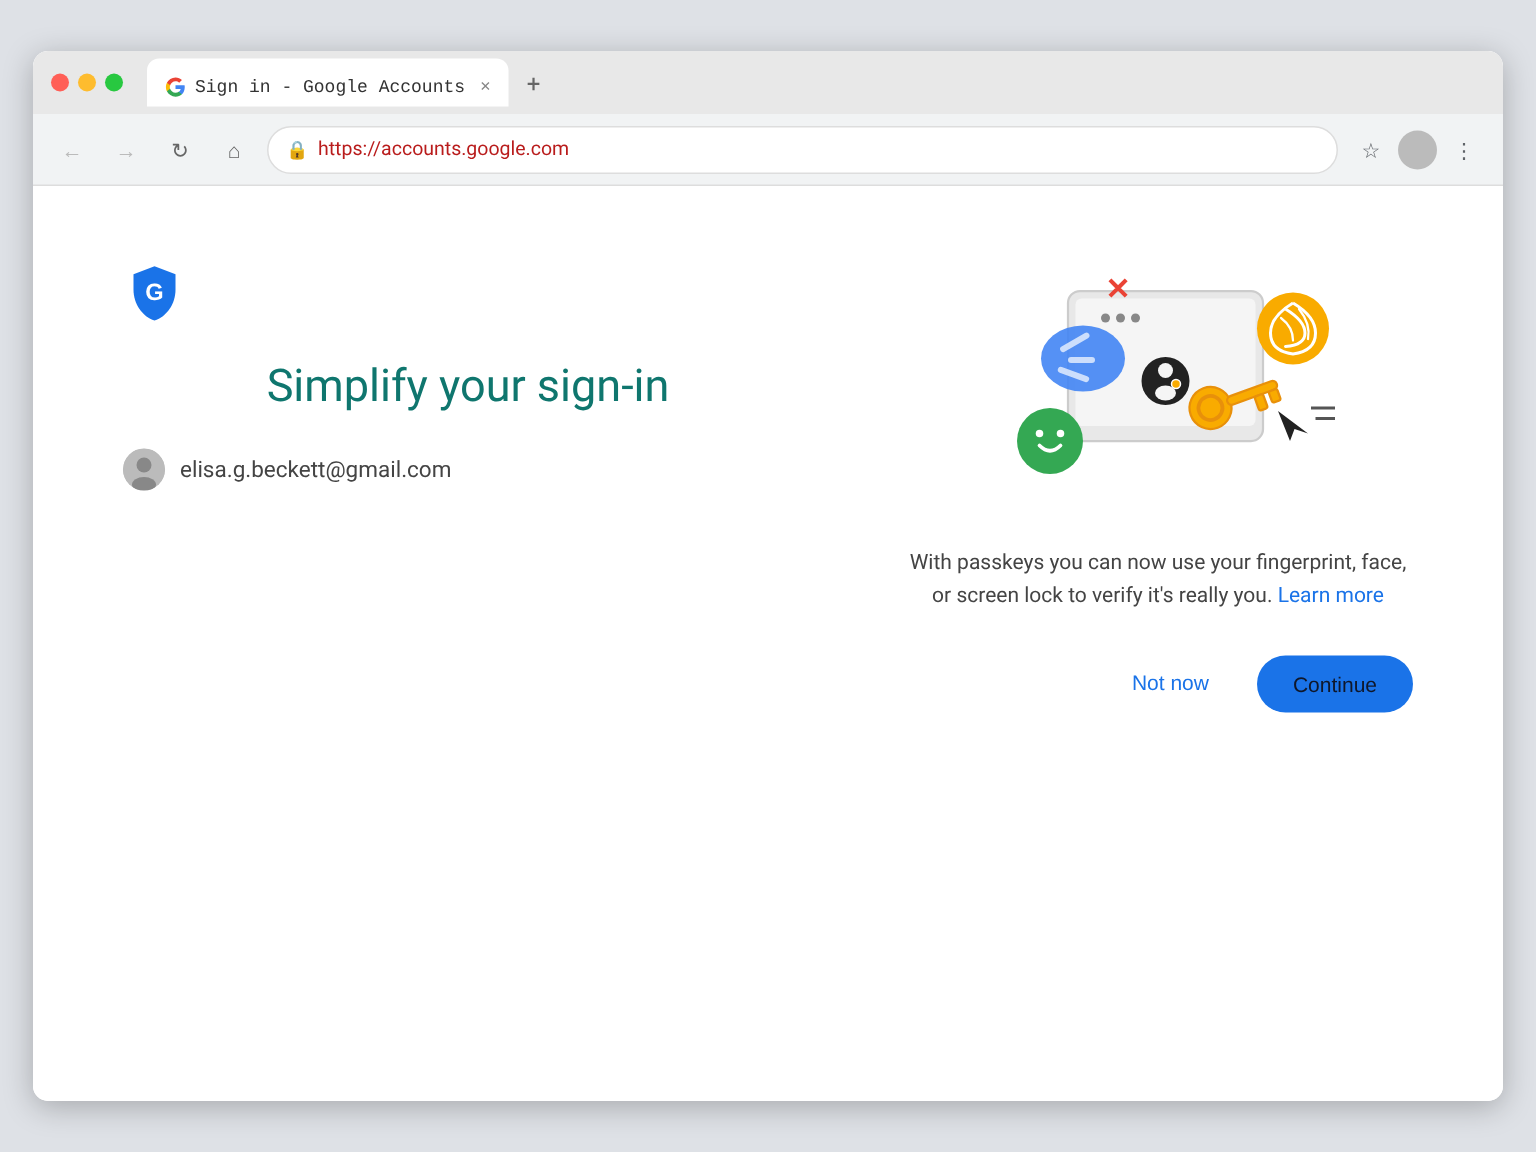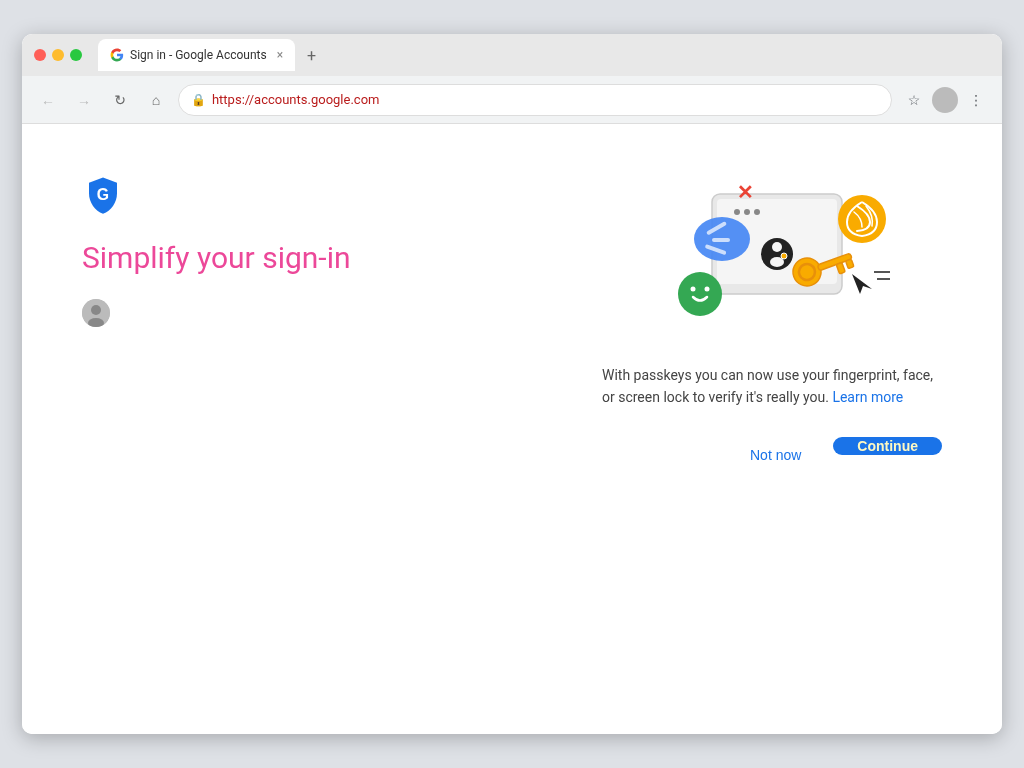--- a/index.html
+++ b/index.html
@@ -54,28 +54,29 @@
 
     .tab-bar {
       display: flex;
       align-items: center;
       flex: 1;
       gap: 4px;
     }
 
     .tab {
       display: flex;
-      align-items: center;
+      align-items: flex-end;
       background: #fff;
       border-radius: 8px 8px 0 0;
       padding: 6px 12px;
       font-size: 12px;
       color: #333;
       gap: 6px;
       height: 32px;
+      font-family: Liberation Mono, monospace;
     }
 
     .tab-favicon {
       width: 14px;
       height: 14px;
     }
 
     .tab-title {
       font-size: 12px;
       color: #333;
@@ -185,22 +186,23 @@
 
     .google-shield {
       width: 42px;
       height: 42px;
       margin-bottom: 20px;
     }
 
     .main-title {
       font-size: 30px;
       font-weight: 400;
-      color: #ec4899;
+      color: #0f766e;
       margin-bottom: 24px;
+      text-align: center;
     }
 
     .user-row {
       display: flex;
       align-items: center;
       gap: 10px;
       margin-bottom: 0;
     }
 
     .user-avatar {
@@ -219,20 +221,21 @@
     .user-email {
       font-size: 15px;
       color: #444;
     }
 
     .passkey-description {
       margin-top: 20px;
       font-size: 14px;
       color: #444;
       line-height: 1.6;
+      text-align: center;
       max-width: 380px;
     }
 
     .learn-more-link {
       color: #1a73e8;
       text-decoration: none;
       cursor: pointer;
     }
 
     .button-row {
@@ -251,25 +254,25 @@
       font-size: 14px;
       font-weight: 500;
       cursor: pointer;
       padding: 10px 16px;
       border-radius: 4px;
     }
 
     .btn-continue {
       background: #1a73e8;
       border: none;
-      color: #fef9c3;
+      color: #0f172a;
       font-size: 14px;
-      font-weight: 700;
-      cursor: pointer;
-      padding: 1px 24px;
+      font-weight: 400;
+      cursor: pointer;
+      padding: 11px 24px;
       border-radius: 24px;
     }
 
     
     .illus-container {
       width: 300px;
       height: 180px;
       margin: 0 auto;
       position: relative;
     }
@@ -344,20 +347,21 @@
         <h1 class="main-title">Simplify your sign-in</h1>
 
         <div class="user-row">
           <div class="user-avatar">
             <svg viewBox="0 0 28 28" width="28" height="28">
               <circle cx="14" cy="14" r="14" fill="#bbb"></circle>
               <circle cx="14" cy="11" r="5" fill="#888"></circle>
               <ellipse cx="14" cy="24" rx="8" ry="5" fill="#888"></ellipse>
             </svg>
           </div>
+          <span class="user-email">elisa.g.beckett@gmail.com</span>
         </div>
       </div>
 
       <div style="width: 340px; display:flex; flex-direction:column; align-items:center;">
 
         <div class="illus-container">
           <svg viewBox="0 0 300 180" width="300" height="180">
 
             <rect x="90" y="30" width="130" height="100" rx="8" fill="#e8e8e8" stroke="#ccc" stroke-width="1.5"></rect>
             <rect x="95" y="35" width="120" height="85" rx="4" fill="#f5f5f5"></rect>

